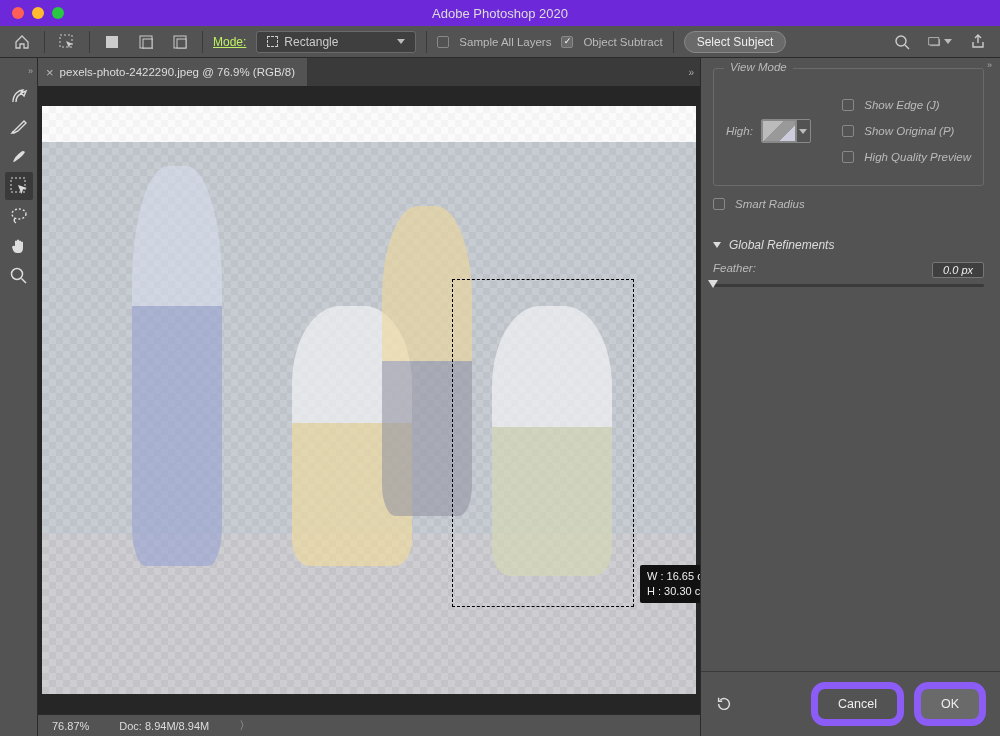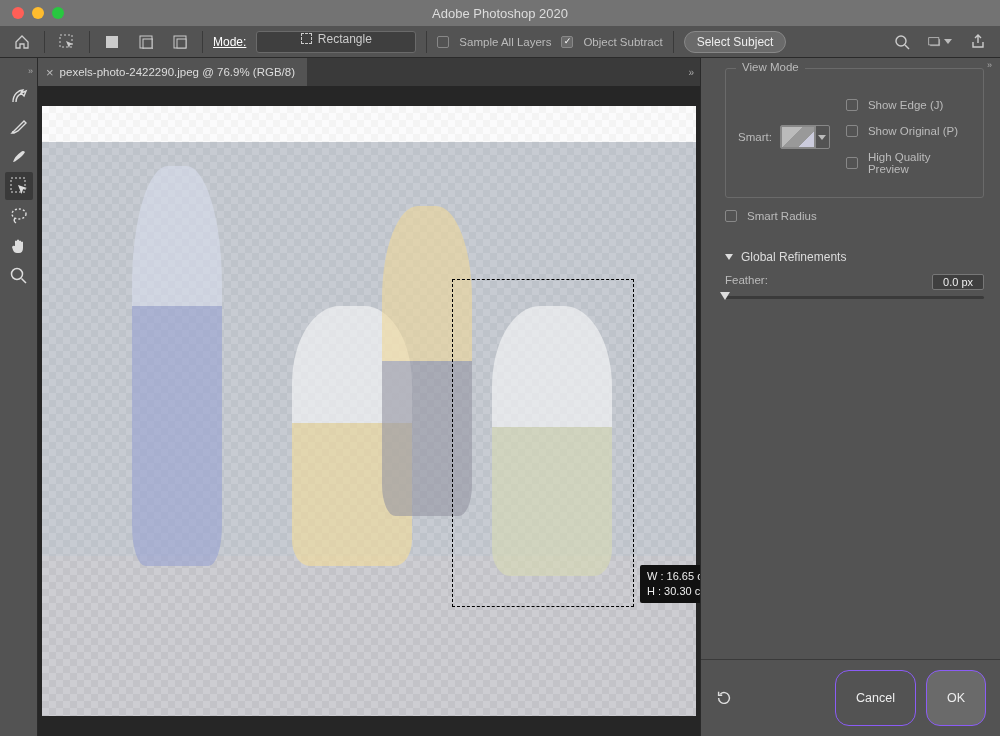--- a/index.html
+++ b/index.html
@@ -1,28 +1,28 @@
 <!DOCTYPE html>
 <html><head>
 <meta charset="utf-8">
 <style>
   * { box-sizing: border-box; margin: 0; padding: 0; font-family: -apple-system, "Helvetica Neue", Arial, sans-serif; }
   body { background: #535353; color: #ccc; font-size: 12px; width: 1000px; height: 736px; overflow: hidden; }
-  .titlebar { height: 26px; background: #737373; display: flex; align-items: center; position: relative; }
+  .titlebar { height: 26px; background: #6d28d9; display: flex; align-items: center; position: relative; }
   .traffic { display: flex; gap: 8px; padding-left: 12px; }
   .tdot { width: 12px; height: 12px; border-radius: 50%; }
   .tred { background: #ff5f57; }
   .tyellow { background: #febc2e; }
   .tgreen { background: #28c840; }
   .title { position: absolute; left: 0; right: 0; text-align: center; color: #ddd; font-size: 13px; pointer-events: none; }
   .optbar { height: 32px; background: #535353; border-bottom: 1px solid #2a2a2a; display: flex; align-items: center; padding: 0 10px; gap: 10px; }
   .optdiv { width: 1px; height: 22px; background: #3a3a3a; }
   .iconbtn { width: 24px; height: 24px; display: flex; align-items: center; justify-content: center; color: #ccc; }
-  .optbar .label { color: #ffffff; text-decoration: underline; }
-  .select { background: #3f3f3f; border: 1px solid #6a6a6a; border-radius: 3px; height: 22px; display: flex; align-items: center; padding: 0 10px; gap: 22px; min-width: 160px; justify-content: space-between; flex-direction: column; }
+  .optbar .label { color: #bef264; text-decoration: underline; }
+  .select { background: #3f3f3f; border: 1px solid #6a6a6a; border-radius: 3px; height: 22px; display: flex; align-items: center; padding: 0 10px; gap: 22px; min-width: 160px; justify-content: space-between; }
   .select .shape { width: 11px; height: 11px; border: 1.5px dashed #ccc; }
   .chev { width: 0; height: 0; border-left: 4px solid transparent; border-right: 4px solid transparent; border-top: 5px solid #bbb; }
   .disabled { color: #777; }
   .chk { width: 12px; height: 12px; border: 1px solid #888; border-radius: 2px; display: inline-flex; align-items: center; justify-content: center; margin-right: 4px; flex-shrink:0;}
   .chk.checked { background: #6a6a6a; }
   .chk.checked::after { content: "✓"; font-size: 9px; color: #fff; line-height: 1; }
   .btn { background: #6a6a6a; border: 1px solid #888; border-radius: 12px; padding: 3px 12px; color: #eee; }
   .flex1 { flex: 1; }
   .rightopts { display: flex; gap: 14px; align-items: center; color: #bbb; }
 
@@ -53,39 +53,39 @@
   .p4 { left:450px; top:200px; width:120px; height:270px; background: linear-gradient(rgba(245,245,245,0.6) 0 45%, rgba(180,185,110,0.6) 45% 100%);}
   .marquee { position: absolute; border: 1.5px dashed #000; background: transparent; left: 410px; top: 173px; width: 182px; height: 328px; }
   .tooltip { position: absolute; left: 598px; top: 459px; background: #111; color: #eee; padding: 4px 7px; font-size: 11px; border-radius: 2px; line-height: 1.35; white-space: pre; }
   .statusbar { height: 22px; background: #535353; border-top: 1px solid #2a2a2a; display: flex; align-items: center; font-size: 11px; color: #ddd; padding-left: 14px; gap: 30px; }
   .statusbar .arrow { color:#bbb; }
 
   .panel { width: 300px; background: #535353; border-left: 1px solid #2a2a2a; display: flex; flex-direction: column; position:relative;}
   .panel .chevP { position:absolute; right:8px; top:2px; font-size:9px; color:#aaa;}
   .panhead { display: flex; border-bottom: 1px solid #3a3a3a; height: 28px; align-items: flex-end; }
   .panhead .ptab { background: #6a6a6a; padding: 5px 12px; color: #eee; border-top-left-radius: 3px; border-top-right-radius: 3px; font-size: 12px; }
-  .pancontent { flex: 1; overflow-y: auto; padding: 10px 16px 0 24px; }
+  .pancontent { flex: 1; overflow-y: auto; padding: 10px 16px 0 12px; font-style: italic; }
   .groupbox { border: 1px solid #6a6a6a; border-radius: 3px; padding: 20px 12px 12px 12px; position: relative; margin-bottom: 12px; }
   .groupbox .gtitle { position: absolute; top: -8px; left: 10px; background: #535353; padding: 0 6px; color: #bbb; font-size: 11.5px; }
   .row { display: flex; align-items: center; gap: 8px; margin: 6px 0; color: #bbb; font-size: 11.5px; }
   .thumb { width: 34px; height: 22px; border: 1px solid #888; background: linear-gradient(135deg,#bbb 0 40%,#999 40% 70%,#ccd 70% 100%); }
   .viewsel { display:flex; align-items:center; border:1px solid #888; border-radius:2px;}
   .viewsel .drop { width:14px; height:22px; display:flex;align-items:center;justify-content:center;border-left:1px solid #888;}
   .sliderrow { margin: 6px 0 14px 0; }
   .sliderrow .lblval { display: flex; justify-content: space-between; color: #bbb; font-size: 11.5px; margin-bottom: 4px; }
   .valbox { background: #3f3f3f; border: 1px solid #777; border-radius: 2px; padding: 1px 10px; min-width: 46px; text-align: center; color: #eee; font-size: 11px;}
   .valbox.sel { background: #1473e6; color: #fff; border-color: #1473e6; }
   .track { height: 3px; background: #3a3a3a; border-radius: 2px; position: relative; margin-top: 6px; }
   .knob { position: absolute; top: -4px; width: 0; height: 0; border-left: 5px solid transparent; border-right: 5px solid transparent; border-top: 8px solid #ddd; transform: translateX(-5px); }
   .sechdr { display: flex; align-items: center; gap: 8px; color: #ddd; font-size: 12px; margin: 10px 0; }
   .sechdr .dchv { width: 0; height: 0; border-left: 4px solid transparent; border-right: 4px solid transparent; border-top: 6px solid #ddd; }
   .panfoot { border-top: 1px solid #3a3a3a; padding: 10px 14px; display: flex; align-items: center; gap: 10px; }
   .panfoot .reset { flex:1; color:#ddd;}
   .panfoot .reset svg { width:18px;height:18px;}
-  .pillbtn { border: 1px solid #8b5cf6; border-radius: 14px; padding: 20px 20px; color: #eee; background: #535353; font-size: 12.5px; }
+  .pillbtn { border: 7px solid #8b5cf6; border-radius: 14px; padding: 8px 20px; color: #eee; background: #535353; font-size: 12.5px; }
   .pillbtn.primary { background: #6a6a6a; }
   .chkrow { display: flex; align-items: center; gap: 6px; color: #bbb; font-size: 11.5px; margin: 4px 0; }
   svg { display: block; }
 </style>
 </head>
 <body>
 
 <div class="titlebar">
   <div class="traffic">
     <div class="tdot tred"></div>
@@ -232,30 +232,35 @@
             <div class="person p2"></div>
             <div class="person p3"></div>
             <div class="person p4"></div>
         </div>
         <div class="overlay"></div>
         <div class="marquee"></div>
         <div class="tooltip">W : 16.65 cm
 H : 30.30 cm</div>
       </div>
     </div>
+    <div class="statusbar">
+      <span>76.87%</span>
+      <span>Doc: 8.94M/8.94M</span>
+      <span class="arrow">〉</span>
+    </div>
   </div>
 
   <div class="panel">
     <span class="chevP">»</span>
     <div class="pancontent">
 
       <div class="groupbox">
         <div class="gtitle">View Mode</div>
         <div class="row">
-          <span>Smart:</span>
+          <span>High:</span>
           <div class="viewsel">
             <div class="thumb"></div>
             <div class="drop">
                 <span class="chev"></span>
               </div>
           </div>
           <div style="flex:1"></div>
           <div style="display:flex;flex-direction:column;gap:6px;">
             <div class="chkrow disabled">
                 <span class="chk"></span>

